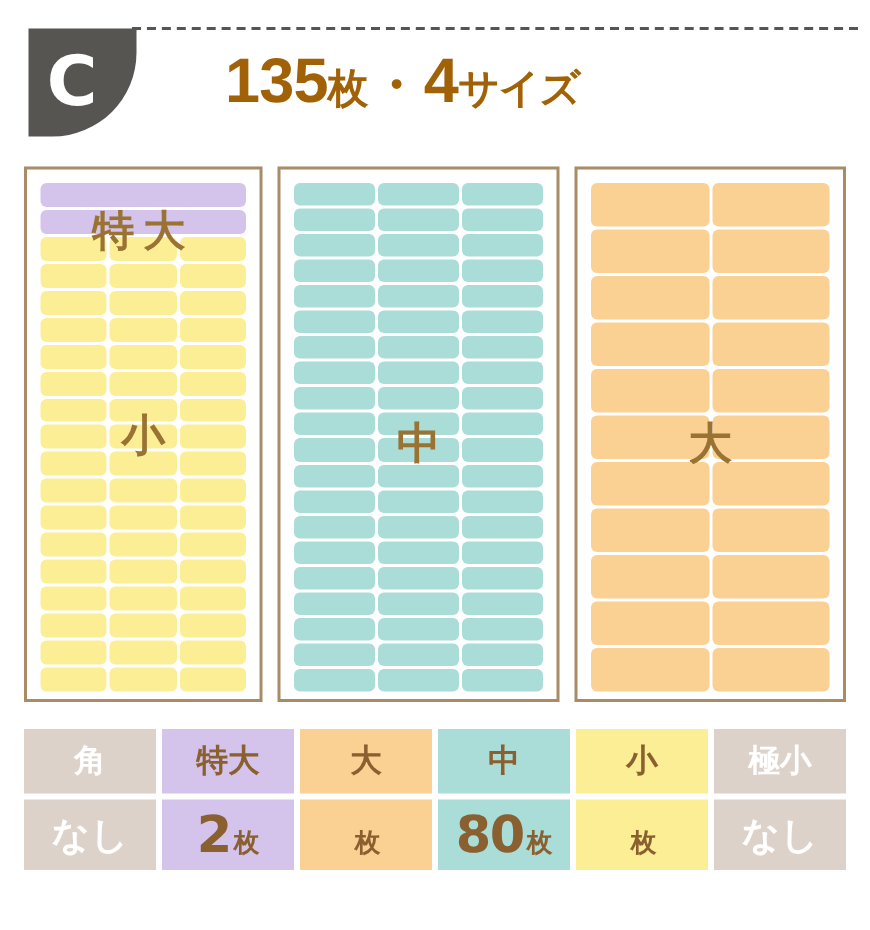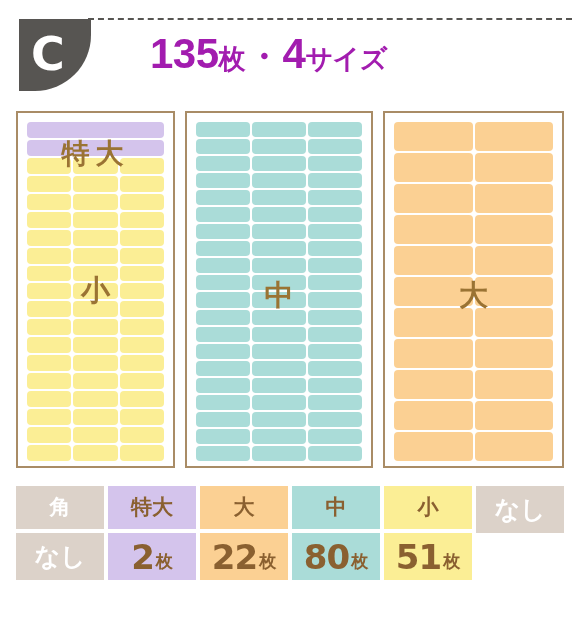--- a/index.html
+++ b/index.html
@@ -50,21 +50,21 @@
     text-align: center;
     color: #ffffff;
     font-size: 46px;
     font-weight: bold;
     font-family: "DejaVu Sans", "Liberation Sans", sans-serif;
   }
   #header-title {
     position: absolute;
     left: 150px;
     top: 24px;
-    color: #a21caf;
+    color: #a16207;
     font-size: 42px;
     font-weight: bold;
     letter-spacing: -0.5px;
     white-space: nowrap;
     line-height: 60px;
   }
   #header-title .small {
     font-size: 27px;
   }
   #header-title .dot {
@@ -477,36 +477,35 @@
     <div class="summary-col">
       <div class="sum-head bg-purple tx-brown">特大</div>
       <div class="sum-val bg-purple tx-brown">
         <span class="num">2</span>
         <span class="unit">枚</span>
       </div>
     </div>
     <div class="summary-col">
       <div class="sum-head bg-orange tx-brown">大</div>
       <div class="sum-val bg-orange tx-brown">
-        <span class="num">22</span>
         <span class="unit">枚</span>
       </div>
     </div>
     <div class="summary-col">
       <div class="sum-head bg-teal tx-brown">中</div>
       <div class="sum-val bg-teal tx-brown">
         <span class="num">80</span>
         <span class="unit">枚</span>
       </div>
     </div>
     <div class="summary-col">
       <div class="sum-head bg-yellow tx-brown">小</div>
       <div class="sum-val bg-yellow tx-brown">
-        <span class="num">51</span>
         <span class="unit">枚</span>
       </div>
     </div>
     <div class="summary-col">
+      <div class="sum-head bg-gray tx-white">極小</div>
       <div class="sum-val bg-gray tx-white">
         <span class="none">なし</span>
       </div>
     </div>
   </div>
 
 </body></html>

